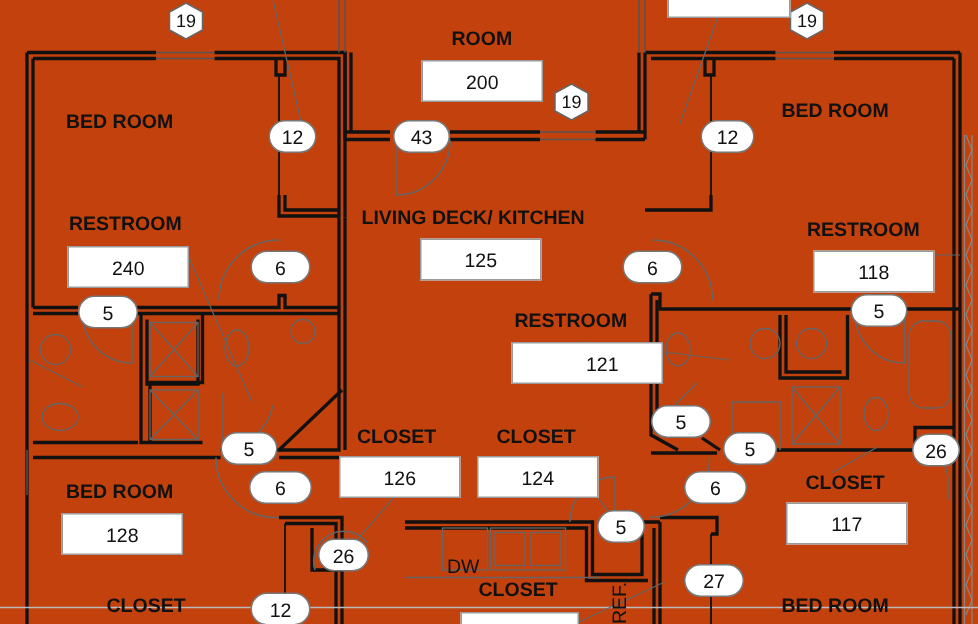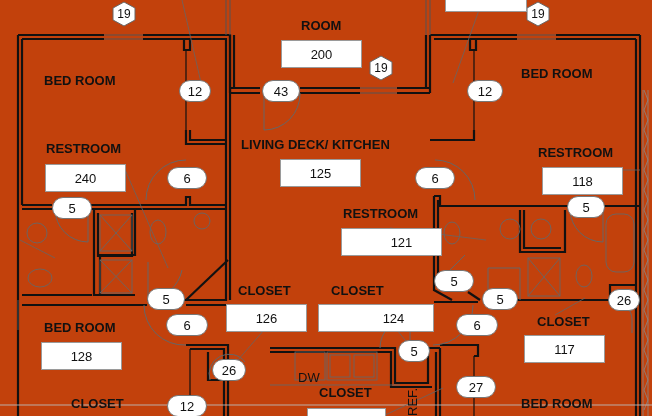--- a/index.html
+++ b/index.html
@@ -183,21 +183,21 @@
   <div class="room-label" style="left:538px;top:145px;">RESTROOM</div>
   <div class="room-num" style="left:528px;top:167px;width:79px;margin-left:14px;">118</div>
 
   <div class="room-label" style="left:343px;top:206px;">RESTROOM</div>
   <div class="room-num" style="left:341px;top:228px;width:79px;padding-left:20px;">121</div>
 
   <div class="room-label" style="left:238px;top:283px;">CLOSET</div>
   <div class="room-num" style="left:226px;top:304px;width:79px;">126</div>
 
   <div class="room-label" style="left:331px;top:283px;">CLOSET</div>
-  <div class="room-num" style="left:318px;top:304px;width:79px;padding-left:35px;">124</div>
+  <div class="room-num" style="left:318px;top:304px;width:79px;">124</div>
 
   <div class="room-label" style="left:537px;top:314px;">CLOSET</div>
   <div class="room-num" style="left:524px;top:335px;width:79px;">117</div>
 
   <div class="room-label" style="left:44px;top:320px;">BED ROOM</div>
   <div class="room-num" style="left:41px;top:342px;width:79px;text-align:center;">128</div>
 
   <div class="room-label" style="left:71px;top:396px;">CLOSET</div>
 
   <div class="room-label" style="left:319px;top:385px;">CLOSET</div>

